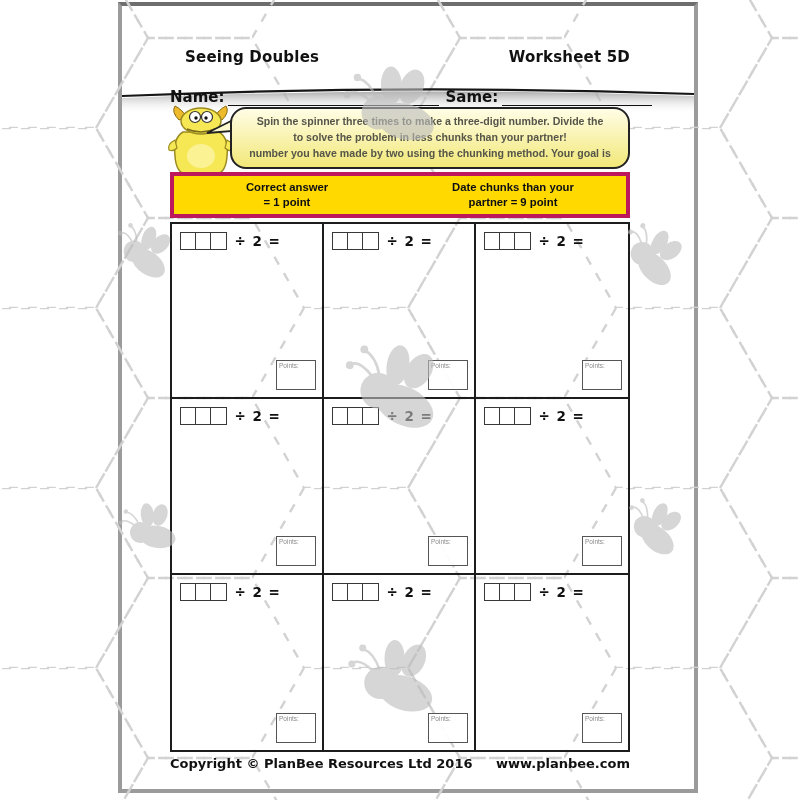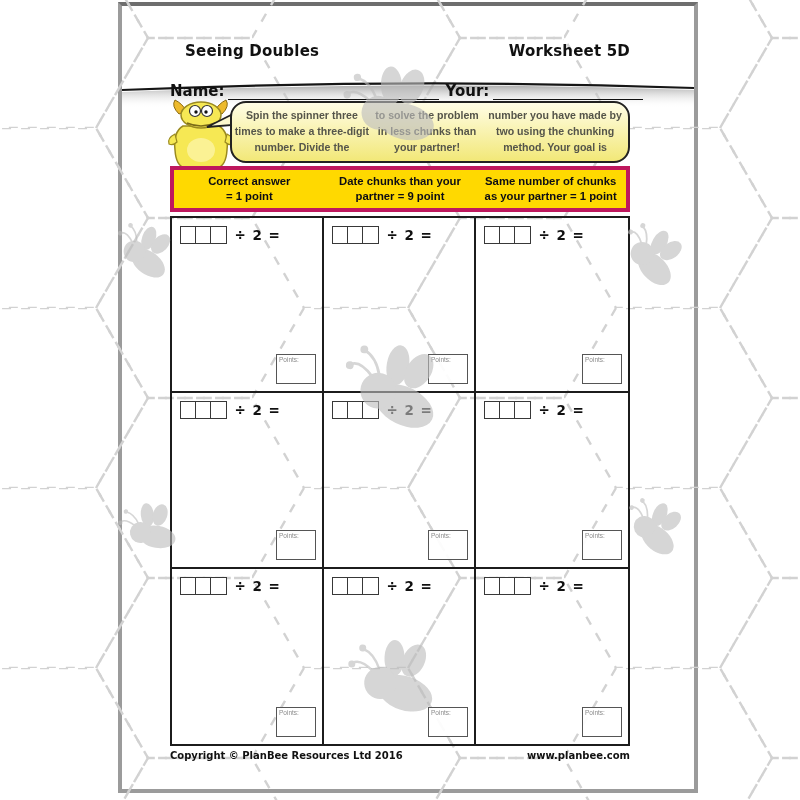--- a/index.html
+++ b/index.html
@@ -8,40 +8,40 @@
   }
   *{margin:0;padding:0;box-sizing:border-box;}
   html,body{width:800px;height:800px;overflow:hidden;background:#ffffff;
     font-family:"Liberation Sans",sans-serif;}
   .stage{position:relative;width:800px;height:800px;}
 
   
   .page-sheet{position:absolute;left:118px;top:2px;width:580px;height:791px;
     background:#ffffff;border:4px solid #9b9b9b;border-top-color:#6e6e6e;z-index:1;}
   .hex-layer{position:absolute;left:0;top:0;z-index:2;color:var(--pattern);pointer-events:none;}
-  .page-content{position:absolute;left:122px;top:6px;width:572px;height:783px;z-index:3;}
+  .page-content{position:absolute;left:122px;top:12px;width:572px;height:783px;z-index:3;}
 
   
   .title-row{position:absolute;top:36px;left:0;width:100%;padding:0 64px 0 63px;
     display:flex;justify-content:space-between;
     font-family:"DejaVu Sans",sans-serif;font-weight:700;font-size:15px;color:#111;
     letter-spacing:0.2px;}
   .hdr-curve{position:absolute;top:66px;left:0;pointer-events:none;}
 
   .name-row{position:absolute;top:76px;left:48px;display:flex;align-items:flex-end;
     font-family:"DejaVu Sans",sans-serif;font-weight:700;font-size:15px;color:#111;text-align:right;}
   .uline{display:inline-block;border-bottom:1.5px solid #111;height:16px;}
   .uline.name{width:211px;margin:0 6px 0 4px;}
   .uline.date{width:150px;margin-left:4px;}
 
   
   .monster{position:absolute;left:43px;top:92px;}
   .bubble{position:absolute;left:108px;top:95px;width:400px;height:62px;
     background:linear-gradient(to bottom,var(--bubble-top),var(--bubble-bottom));
-    border:2px solid #222;border-radius:16px;display:flex;flex-direction:row;
+    border:2px solid #222;border-radius:16px;display:flex;flex-direction:column;
     justify-content:center;align-items:center;text-align:center;
     font-size:10.6px;line-height:1.5;color:#55554a;font-weight:700;}
   .bubble-tail{position:absolute;left:84px;top:104px;}
 
   
   .banner{position:absolute;left:48px;top:160px;width:460px;height:46px;
     background:var(--banner);border:4px solid #be185d;display:flex;align-items:center;}
   .banner .col{flex:1;text-align:center;font-weight:700;font-size:11.3px;
     line-height:1.32;color:#0d0d14;}
 
@@ -58,21 +58,21 @@
   .dcell + .dcell{margin-left:-1.8px;}
   .expr{margin-left:7px;font-family:"DejaVu Sans",sans-serif;font-weight:700;
     font-size:13.5px;color:#111;letter-spacing:1px;white-space:nowrap;}
   .points-box{position:absolute;right:6px;bottom:7px;width:40px;height:30px;
     border:1.7px solid #555;background:rgba(255,255,255,0.92);}
   .points-label{font-size:6.5px;color:#8a8a8a;padding:1px 0 0 2px;display:block;}
 
   
   .footer-row{position:absolute;top:744px;left:48px;width:460px;display:flex;
     justify-content:space-between;font-family:"DejaVu Sans",sans-serif;
-    font-weight:700;font-size:10px;color:#111;}
+    font-weight:700;font-size:13px;color:#111;}
 
   
   .bee{position:absolute;z-index:5;opacity:0.62;color:var(--bee);pointer-events:none;}
 </style>
 </head>
 <body>
 
 <div class="stage">
 
   <svg width="0" height="0" style="position:absolute">
@@ -122,21 +122,21 @@
           <stop offset="1" stop-color="#ffffff" stop-opacity="0"></stop>
         </linearGradient>
       </defs>
       <path d="M0,20 Q286,8 572,18 L572,36 Q286,26 0,36 Z" fill="url(#shade)"></path>
       <path d="M0,18 Q286,6 572,16" fill="none" stroke="#161616" stroke-width="2.2"></path>
     </svg>
 
     <div class="name-row">
       <span>Name:</span>
       <span class="uline name"></span>
-      <span>Your:</span>
+      <span>Same:</span>
       <span class="uline date"></span>
     </div>
 
     <svg class="monster" width="72" height="76" viewBox="0 0 72 76">
       <path d="M14,16 Q6,8 10,2 Q18,6 21,13 Z" fill="#EDBA2C" stroke="#8a6a10" stroke-width="1"></path>
       <path d="M50,13 Q53,6 61,2 Q65,8 57,16 Z" fill="#EDBA2C" stroke="#8a6a10" stroke-width="1"></path>
       <path d="M18,28 Q8,34 10,52 Q11,68 20,70 L52,70 Q61,68 62,52 Q64,34 54,28 Z" fill="#F6E854" stroke="#9a8a20" stroke-width="1.5"></path>
       <ellipse cx="36" cy="52" rx="14" ry="12" fill="#FBF3A0" opacity="0.85"></ellipse>
       <path d="M10,36 Q2,40 4,46 Q8,48 12,44 Z" fill="#F6E854" stroke="#9a8a20" stroke-width="1.2"></path>
       <path d="M62,36 Q70,40 68,46 Q64,48 60,44 Z" fill="#F6E854" stroke="#9a8a20" stroke-width="1.2"></path>
@@ -168,24 +168,20 @@
 
     <div class="banner">
       <div class="col">
         <div>Correct answer</div>
         <div>= 1 point</div>
       </div>
       <div class="col">
         <div>Date chunks than your</div>
         <div>partner = 9 point</div>
       </div>
-      <div class="col">
-        <div>Same number of chunks</div>
-        <div>as your partner = 1 point</div>
-      </div>
     </div>
 
     <div class="grid">
 
       <div class="cell">
         <div class="prob-row">
           <div class="digit-box">
             <span class="dcell"></span>
               <span class="dcell"></span>
               <span class="dcell"></span>

